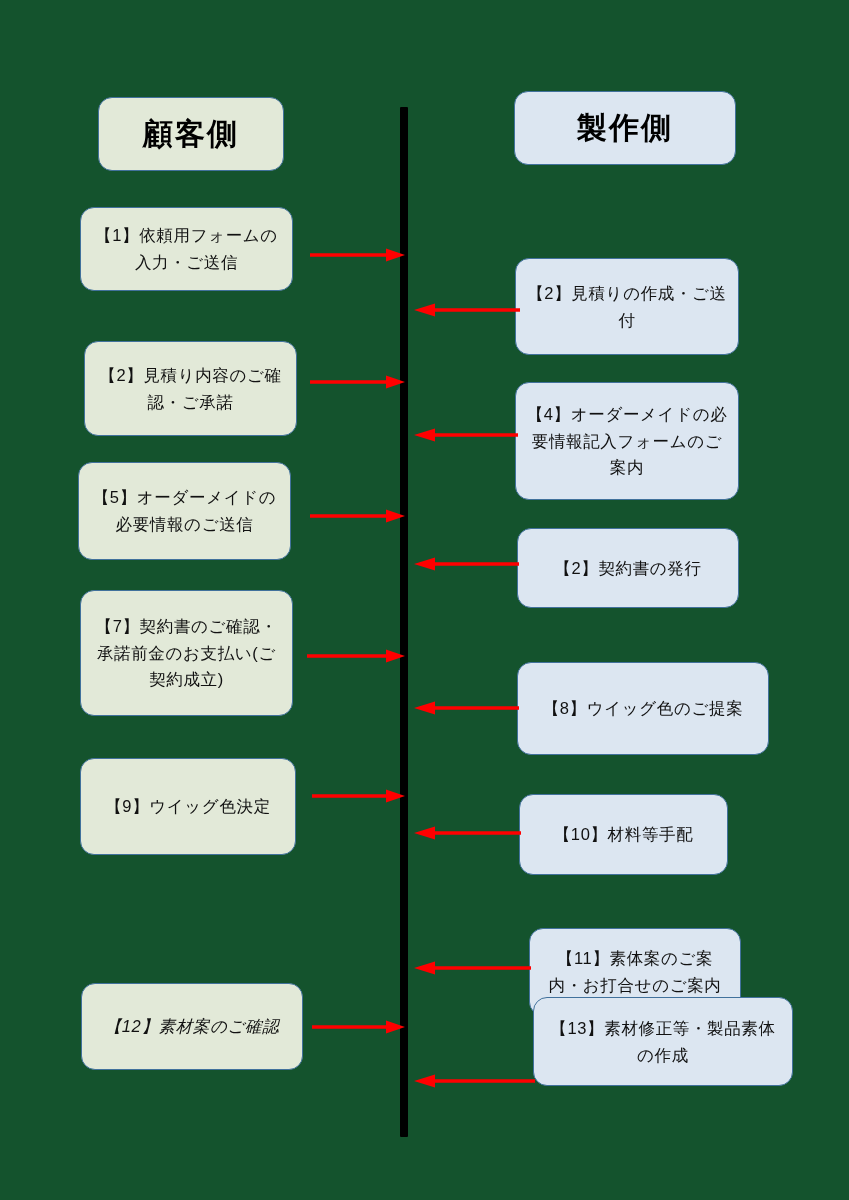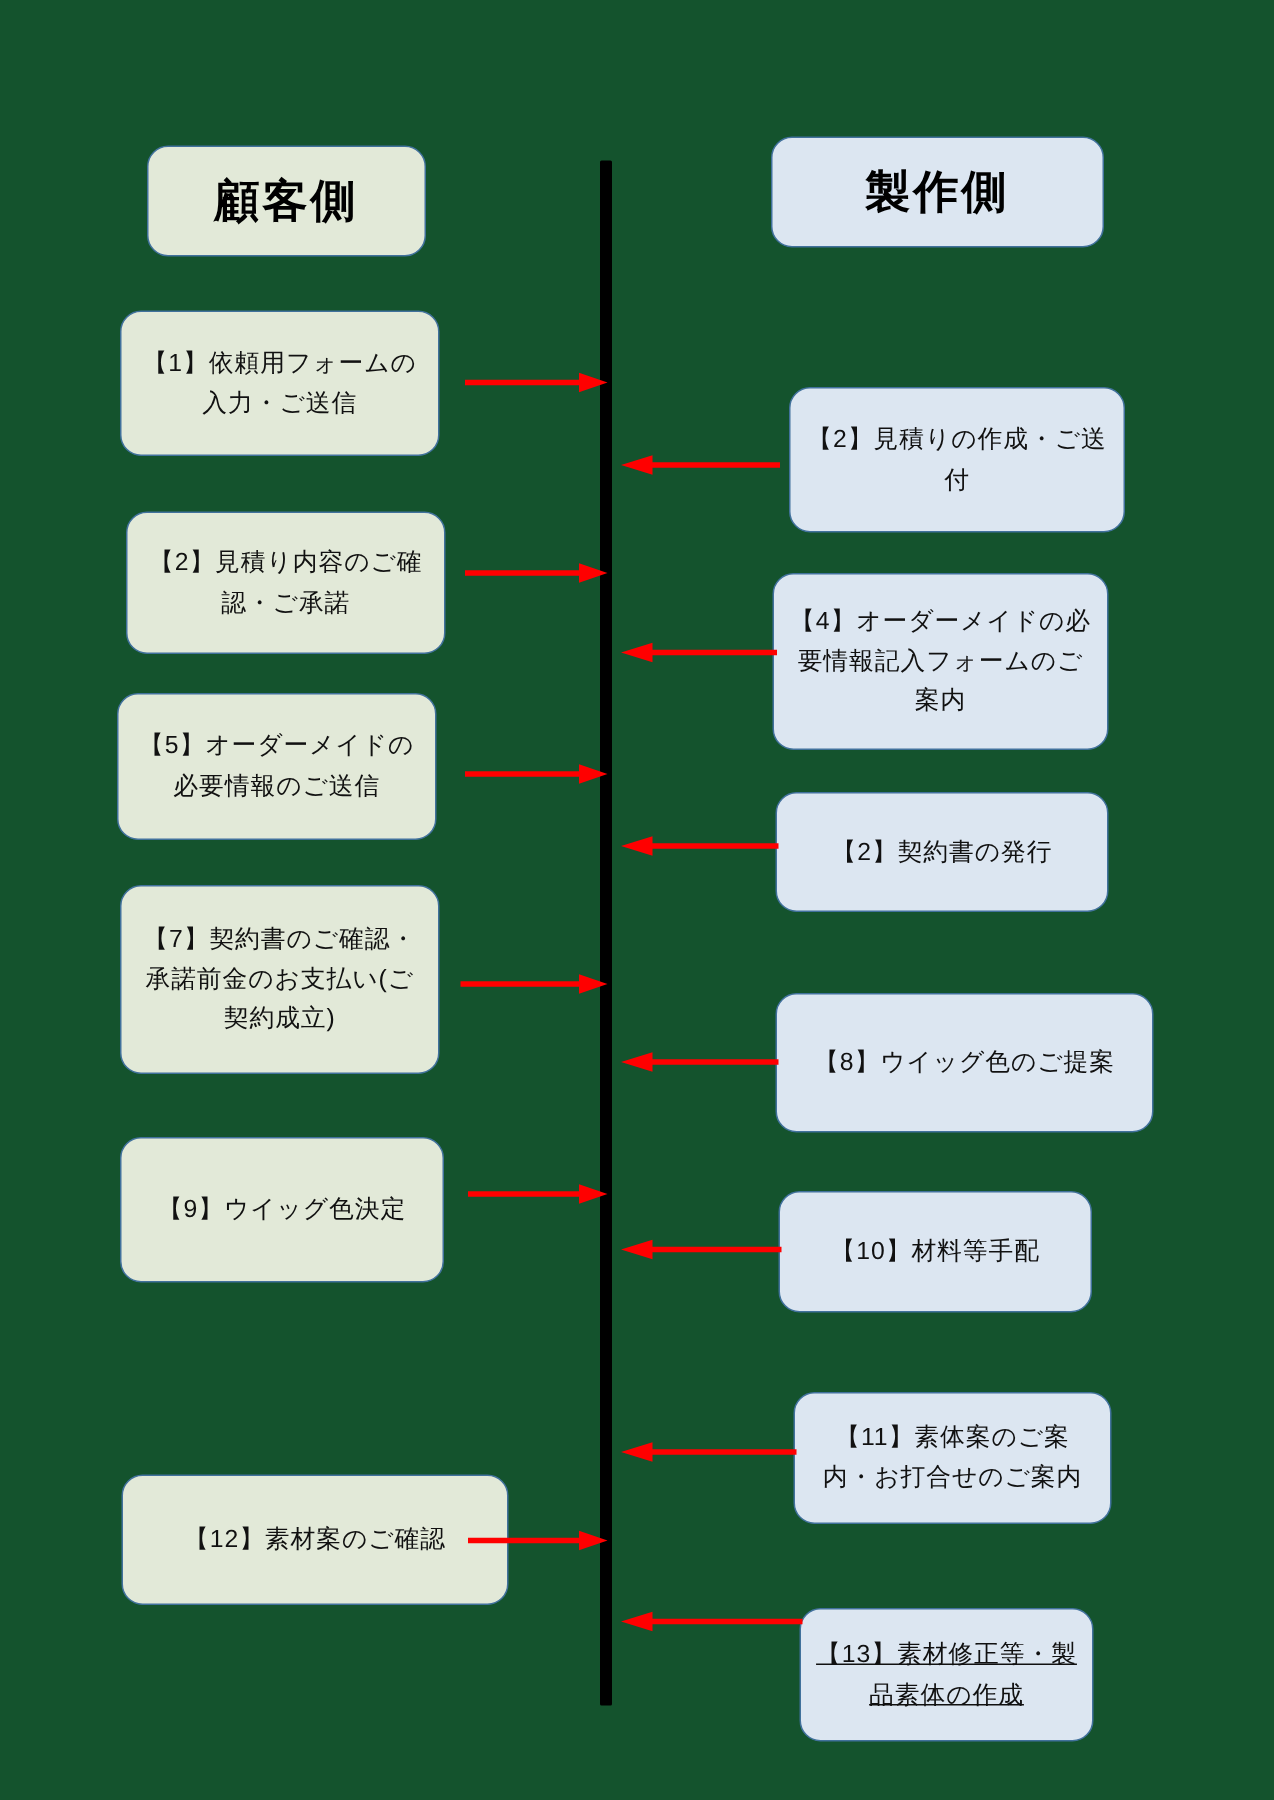--- a/index.html
+++ b/index.html
@@ -89,25 +89,25 @@
   <div class="lane-header customer" style="left:98px; top:97px; width:186px; height:74px;">
     <span class="lane-text">顧客側</span>
   </div>
 
   <div class="lane-header maker" style="left:514px; top:91px; width:222px; height:74px;">
     <span class="lane-text">製作側</span>
   </div>
 
   <div class="divider" style="left:400px; top:107px; height:1030px;"></div>
 
-  <div class="node node-customer" style="left:80px; top:207px; width:213px; height:97px;">
+  <div class="node node-customer" style="left:80px; top:207px; width:213px; height:84px;">
     <span class="node-text">【1】依頼用フォームの入力・ご送信</span>
   </div>
 
-  <div class="node node-maker" style="left:526px; top:258px; width:224px; height:97px;">
+  <div class="node node-maker" style="left:515px; top:258px; width:224px; height:97px;">
     <span class="node-text">【2】見積りの作成・ご送付</span>
   </div>
 
   <div class="node node-customer" style="left:84px; top:341px; width:213px; height:95px;">
     <span class="node-text">【2】見積り内容のご確認・ご承諾</span>
   </div>
 
   <div class="node node-maker" style="left:515px; top:382px; width:224px; height:118px;">
     <span class="node-text">【4】オーダーメイドの必要情報記入フォームのご案内</span>
   </div>
@@ -133,25 +133,25 @@
   </div>
 
   <div class="node node-maker" style="left:519px; top:794px; width:209px; height:81px;">
     <span class="node-text">【10】材料等手配</span>
   </div>
 
   <div class="node node-maker" style="left:529px; top:928px; width:212px; height:88px;">
     <span class="node-text">【11】素体案のご案内・お打合せのご案内</span>
   </div>
 
-  <div class="node node-customer" style="left:81px; top:983px; width:258px; height:87px;">
+  <div class="node node-customer" style="left:81px; top:983px; width:222px; height:87px;font-style:italic;">
     <span class="node-text">【12】素材案のご確認</span>
   </div>
 
-  <div class="node node-maker" style="left:533px; top:1072px; width:196px; height:89px;text-decoration:underline;">
+  <div class="node node-maker" style="left:533px; top:997px; width:260px; height:89px;">
     <span class="node-text">【13】素材修正等・製品素体の作成</span>
   </div>
 
   <div class="arrow" style="left:310px; top:248px; width:95px;">
     <svg width="95" height="14" viewBox="0 0 95 14">
       <line x1="0" y1="7" x2="80" y2="7" stroke="#ff0000" stroke-width="3.6"></line>
       <polygon points="95,7 76,0.5 76,13.5" fill="#ff0000"></polygon>
     </svg>
   </div>
 

